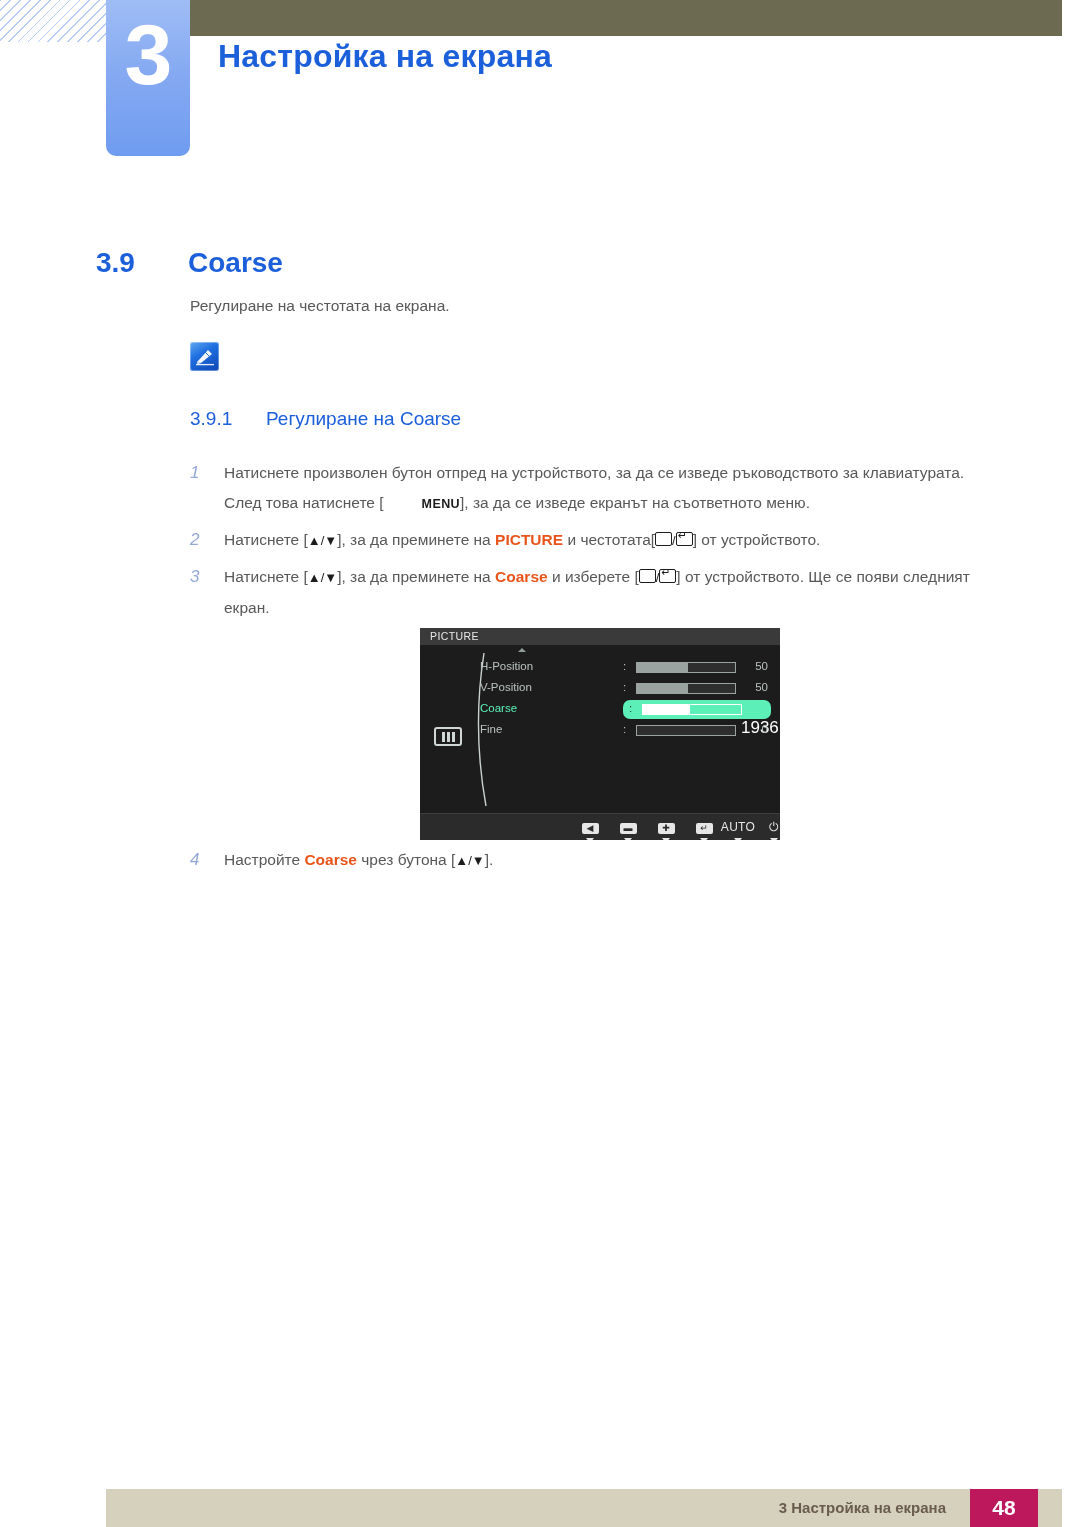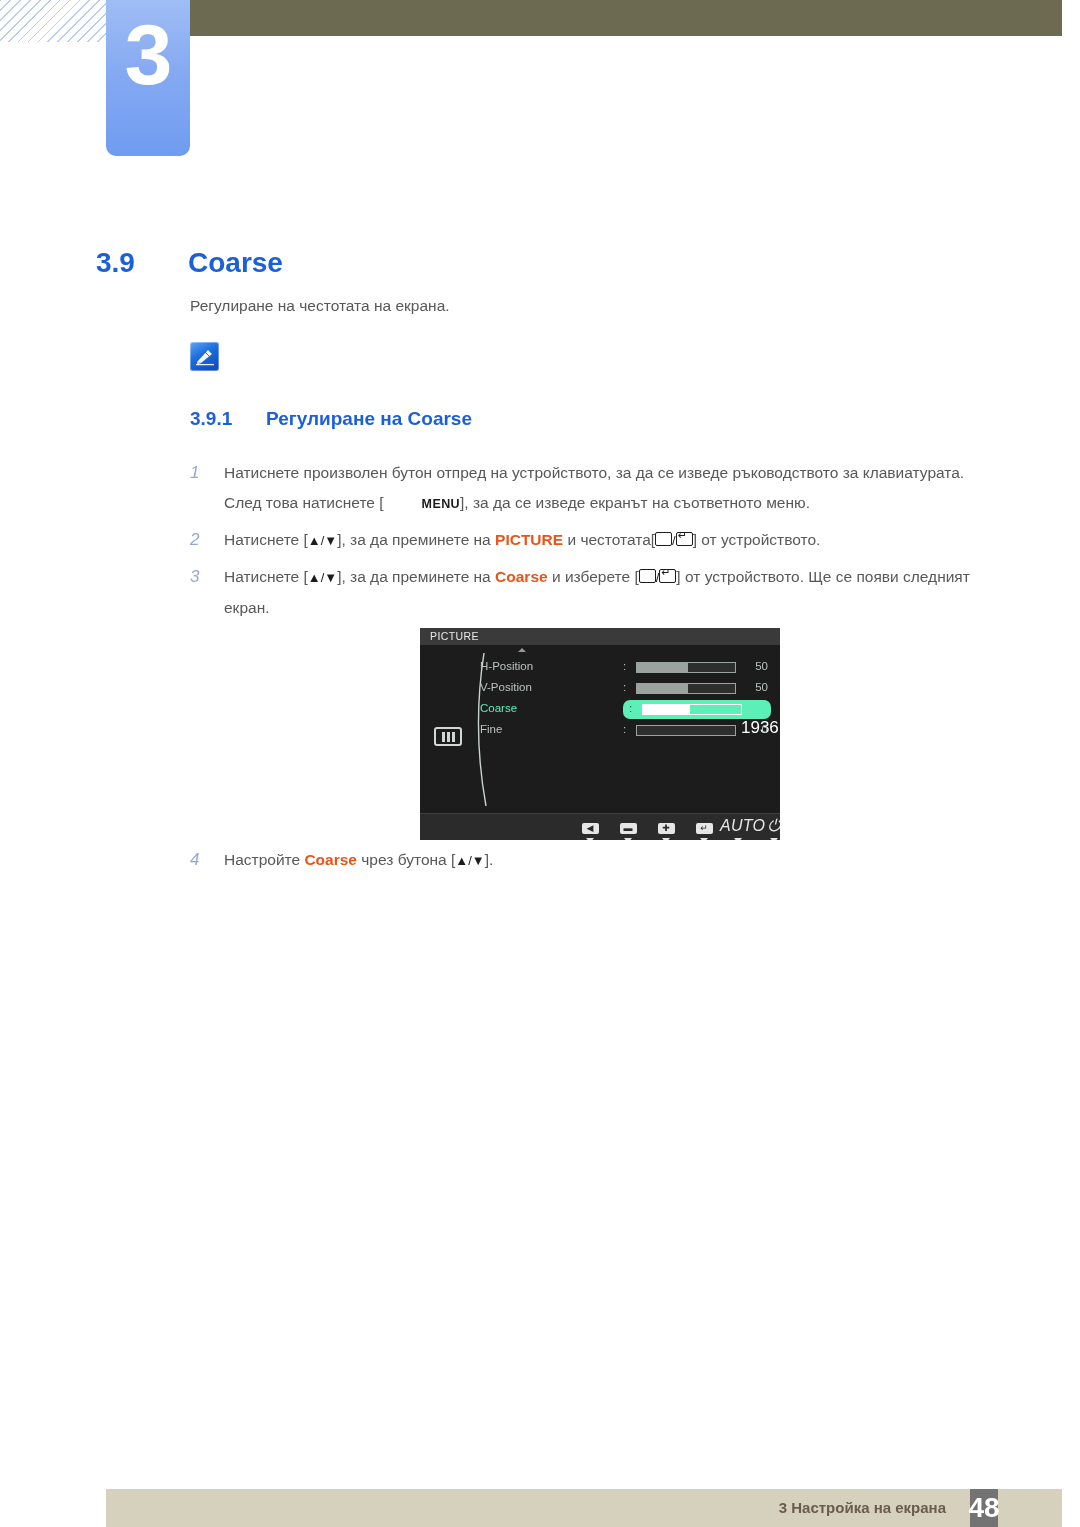--- a/index.html
+++ b/index.html
@@ -121,21 +121,21 @@
     color: #58585a;
     line-height: 29px;
   }
   .orange { color: #e8541a; font-weight: bold; }
 
   
   #subsection {
     position: absolute;
     left: 190px; top: 408px;
     font-size: 19px;
-    font-weight: bold;
+    font-weight: normal;
     color: #1c5fdb;
   }
   #subsection .sub-num { display:inline-block; width:76px; }
 
   
   #steps {
     position: absolute;
     left: 190px; top: 458px;
     width: 800px;
   }
@@ -315,24 +315,23 @@
     background: #e6e6e6;
     border-radius: 2px;
     position: relative;
     color: #2b2b2b;
     font-size: 9px;
     line-height: 11px;
   }
   .osd-btn .txt {
     display: inline-block;
     color: #e6e6e6;
-    font-size: 16px;
+    font-size: 12px;
     line-height: 12px;
     letter-spacing: .3px;
-    font-style: italic;
   }
   .osd-btn .dn {
     display: block;
     margin: 3px auto 0;
     width: 0; height: 0;
     border-left: 4px solid transparent;
     border-right: 4px solid transparent;
     border-top: 5px solid #e6e6e6;
   }
 
@@ -347,39 +346,40 @@
   #footer-text {
     position: absolute;
     right: 116px; top: 10px;
     font-size: 15px;
     color: #6a5c4f;
     font-weight: bold;
   }
   #footer-page {
     position: absolute;
     left: 864px; top: 0;
-    width: 28px; height: 38px;
-    background: #737373;
+    width: 68px; height: 38px;
+    background: #be185d;
     color: #ffffff;
-    font-size: 28px;
+    font-size: 21px;
     font-weight: bold;
     display: flex;
     align-items: center;
     justify-content: center;
   }
 </style>
 </head>
 <body>
 
 <div id="header">
   <div id="hatch"></div>
   <div id="olive-bar"></div>
   <div id="chapter-tab">
     <div id="chapter-number">3</div>
   </div>
+  <div id="chapter-title">Настройка на екрана</div>
 </div>
 
 <div id="section">
   <span id="section-num">3.9</span><span id="section-title">Coarse</span>
 </div>
 
 <div id="intro-text">Регулиране на честотата на екрана.</div>
 
 <div id="note-row">
   <div id="note-icon">

